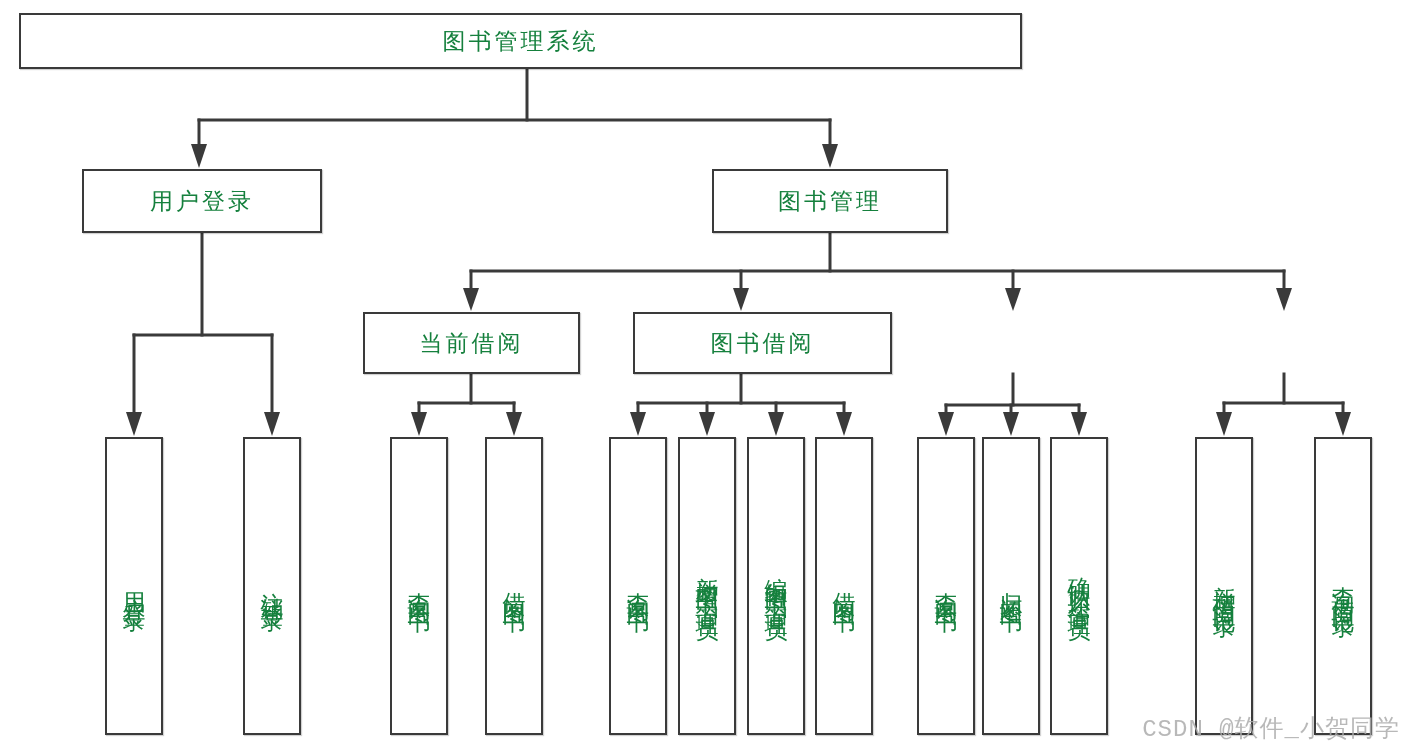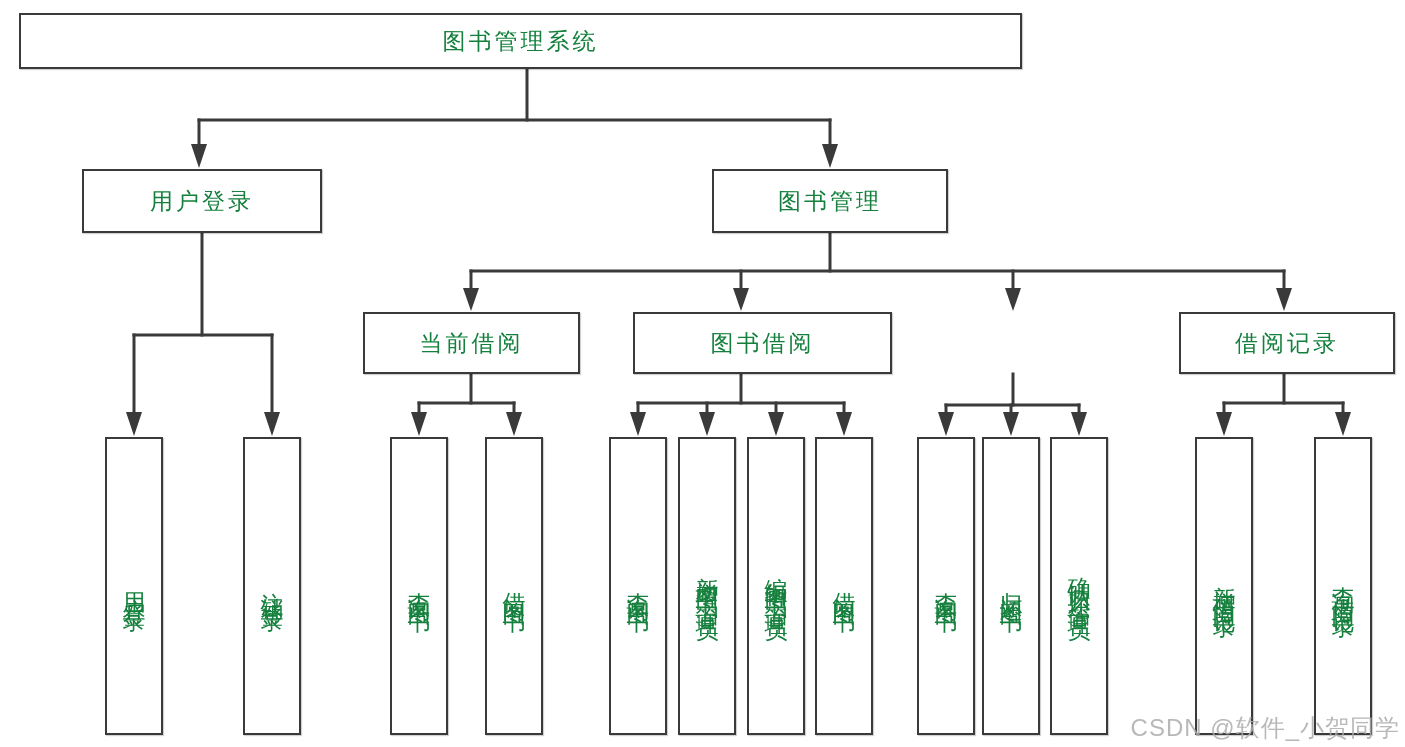--- a/index.html
+++ b/index.html
@@ -34,20 +34,21 @@
     white-space:normal;
   }
   #watermark{
     position:absolute;
     right:5px;bottom:3px;
     z-index:3;
     font-size:24px;
     letter-spacing:1px;
     color:rgba(172,172,172,0.85);
     white-space:nowrap;
+    font-family:Liberation Mono, monospace;
   }
 </style>
 </head>
 <body>
 
 <div id="canvas">
 
   <svg id="wires" width="1405" height="747" viewBox="0 0 1405 747" stroke="#3a3a3a" stroke-width="3" fill="#3a3a3a" stroke-linecap="square">
 
     <g>
@@ -134,23 +135,20 @@
   <div class="box h" style="left:712px;top:169px;width:236px;height:64px">
     <span class="lbl">图书管理</span>
   </div>
 
   <div class="box h" style="left:363px;top:312px;width:217px;height:62px">
     <span class="lbl">当前借阅</span>
   </div>
   <div class="box h" style="left:633px;top:312px;width:259px;height:62px">
     <span class="lbl">图书借阅</span>
   </div>
-  <div class="box h" style="left:1179px;top:312px;width:216px;height:62px">
-    <span class="lbl">借阅记录</span>
-  </div>
 
   <div class="box leaf" style="left:105px;top:437px;width:58px;height:298px">
     <span class="lbl">用户登录</span>
   </div>
   <div class="box leaf" style="left:243px;top:437px;width:58px;height:298px">
     <span class="lbl">注销登录</span>
   </div>
 
   <div class="box leaf" style="left:390px;top:437px;width:58px;height:298px">
     <span class="lbl">查询图书</span>

